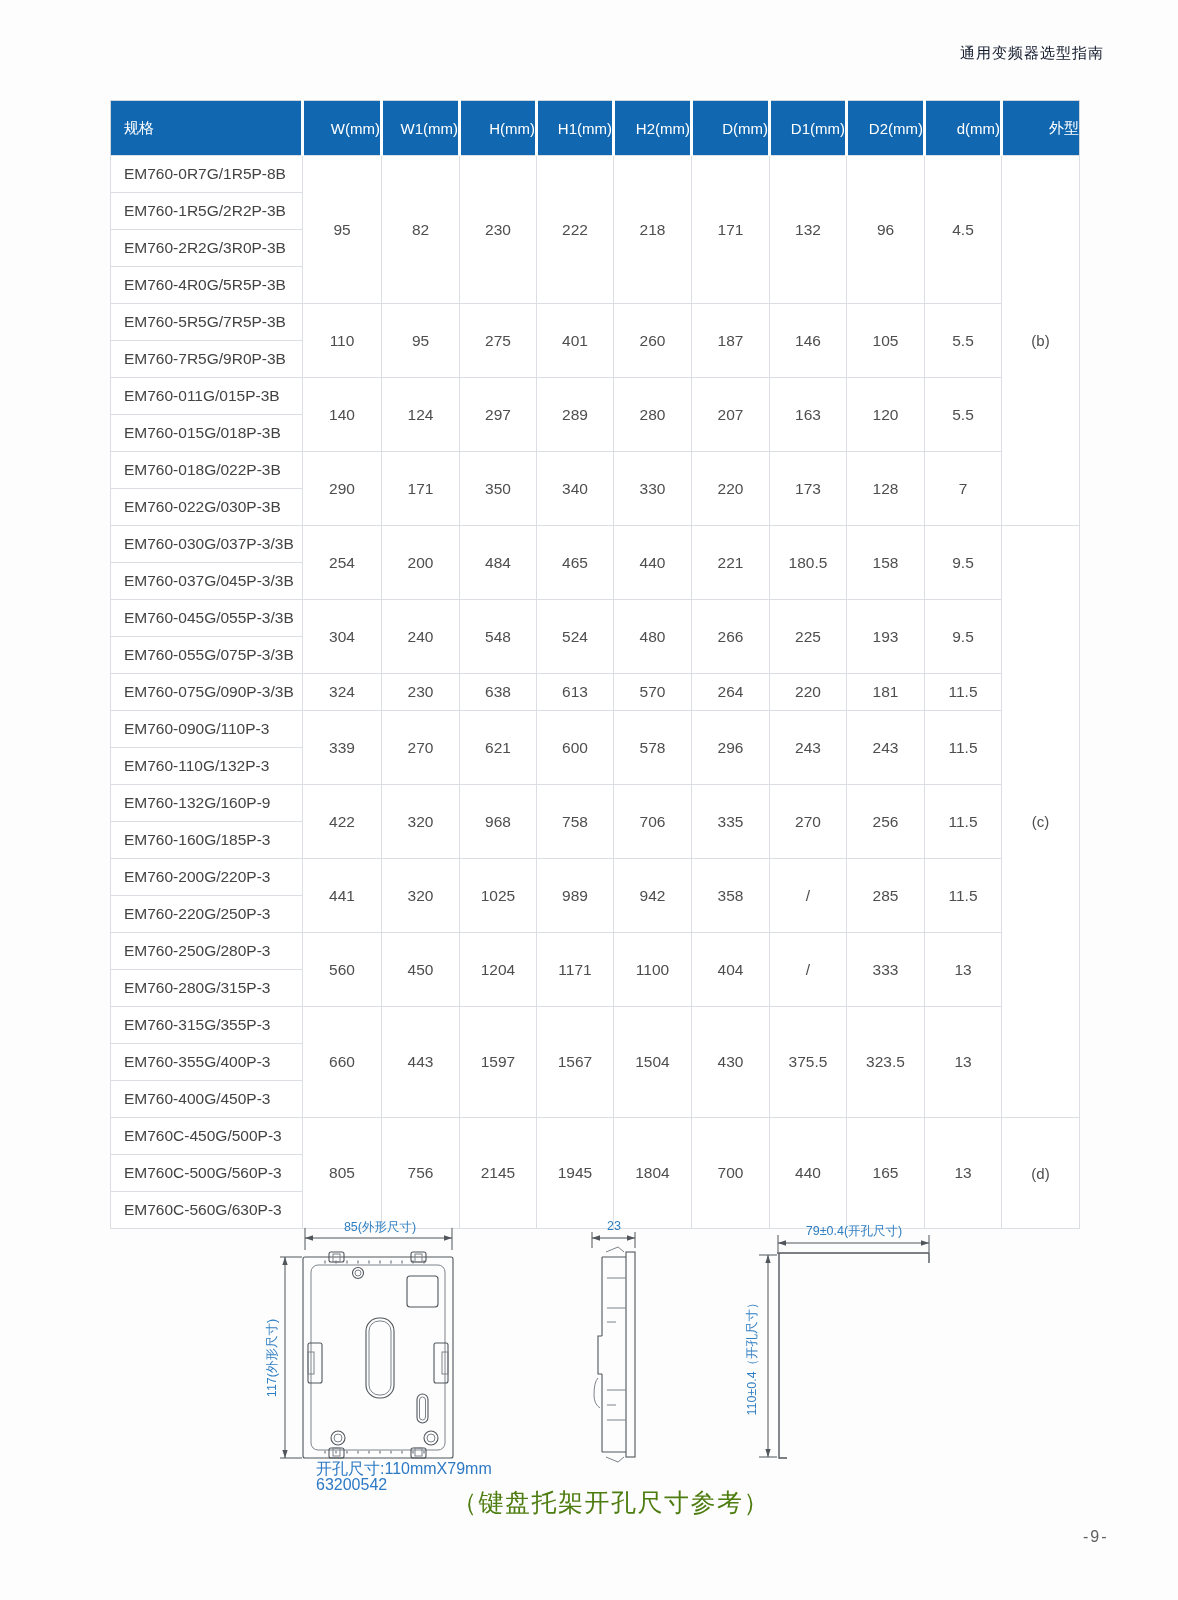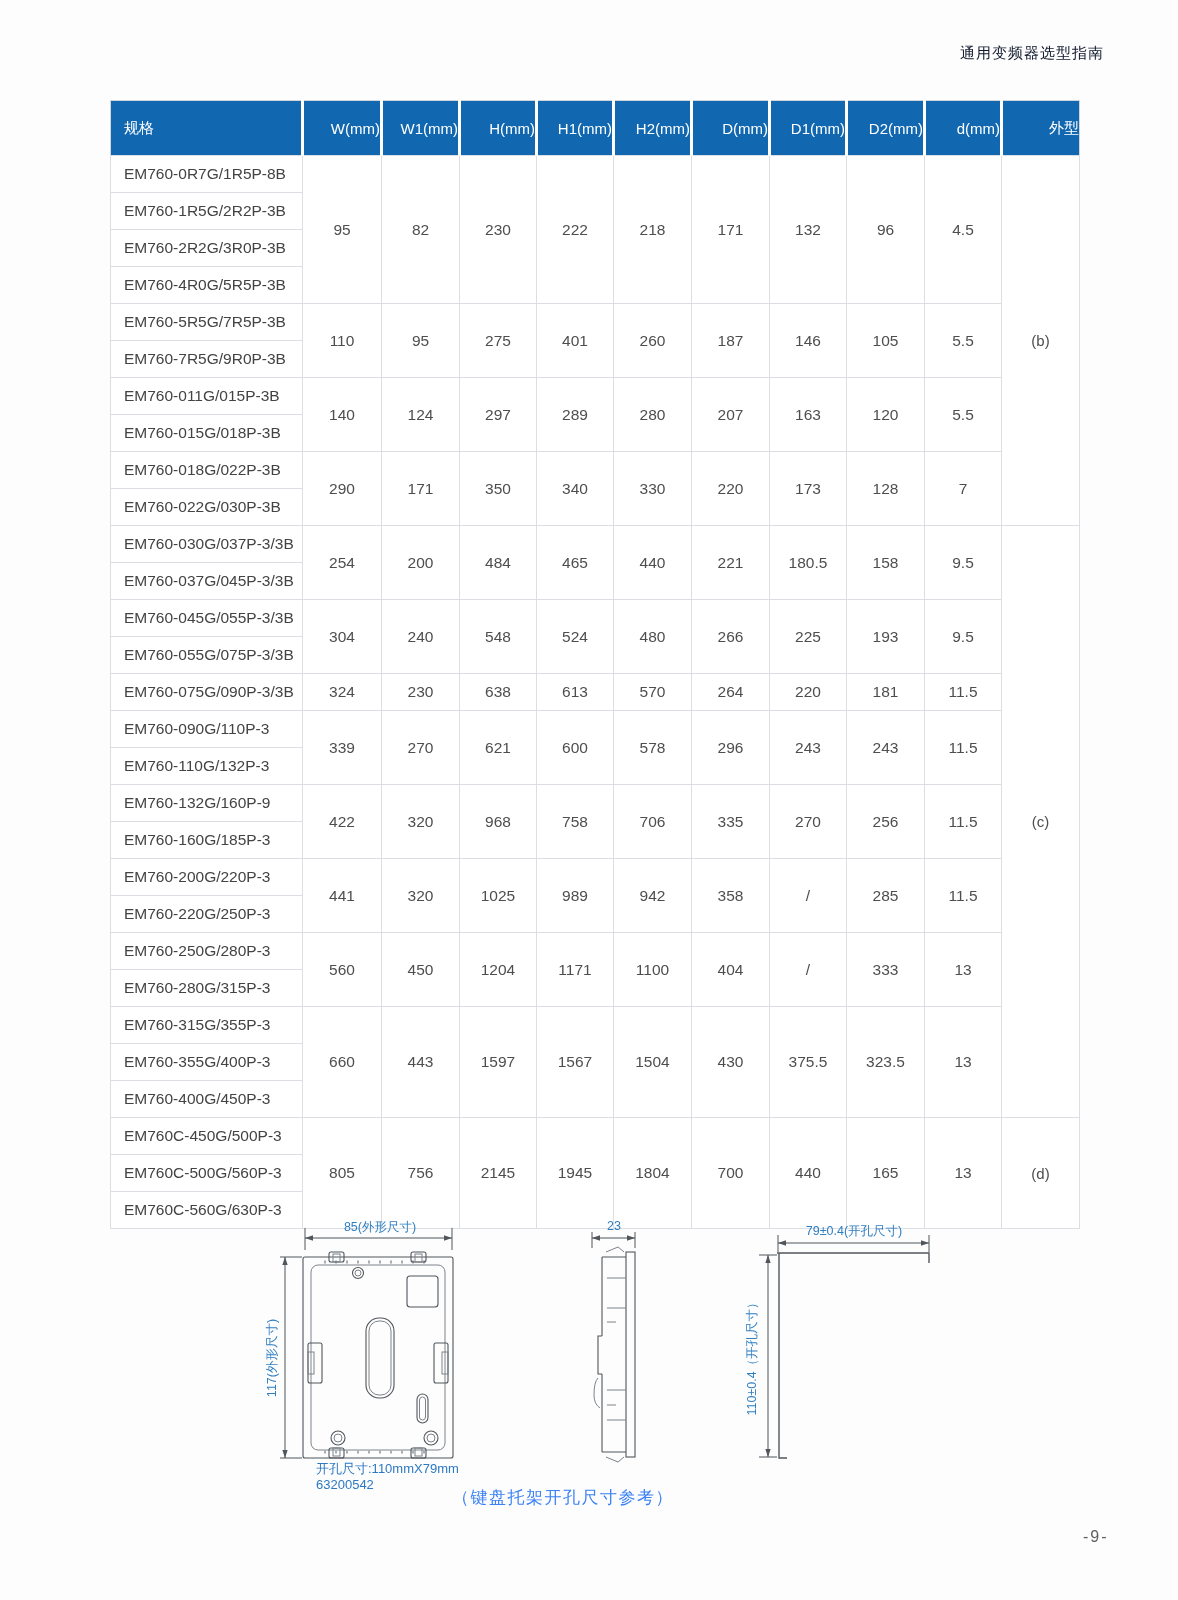--- a/index.html
+++ b/index.html
@@ -26,25 +26,25 @@
   table.spec th:last-child{border-right:none;}
   table.spec td{
     border:1px solid #dbdee2;font-size:15.5px;color:#4e4e4e;
     text-align:center;vertical-align:middle;height:36px;padding:0;background:#fff;
   }
   table.spec td.model{text-align:left;padding-left:13px;color:#434343;}
   table.spec td.outline{font-size:15px;color:#4e4e4e;}
   .drawings{position:absolute;left:250px;top:1200px;text-align:right;}
   .note{
     position:absolute;left:316px;top:1461px;
-    font-size:13px;line-height:16px;color:#2c79c4;font-weight:500;
+    font-size:16px;line-height:16px;color:#2c79c4;font-weight:500;
   }
   .caption{
     position:absolute;left:452px;top:1486px;
-    font-size:17px;color:#3b82f6;letter-spacing:1.5px;
+    font-size:25px;color:#4d7c0f;letter-spacing:1.5px;
   }
   .page-num{
     position:absolute;left:1083px;top:1528px;
     font-size:16px;color:#5f5f5f;letter-spacing:2px;
   }
   svg .ln{stroke:#51565c;stroke-width:1.1;fill:none;}
   svg .ln2{stroke:#7d838a;stroke-width:1;fill:none;}
   svg .dim{stroke:#51565c;stroke-width:1;fill:none;}
   svg .dimtxt{fill:#2e7ec2;font-size:12.5px;font-family:"Liberation Sans",sans-serif;}
 </style>

